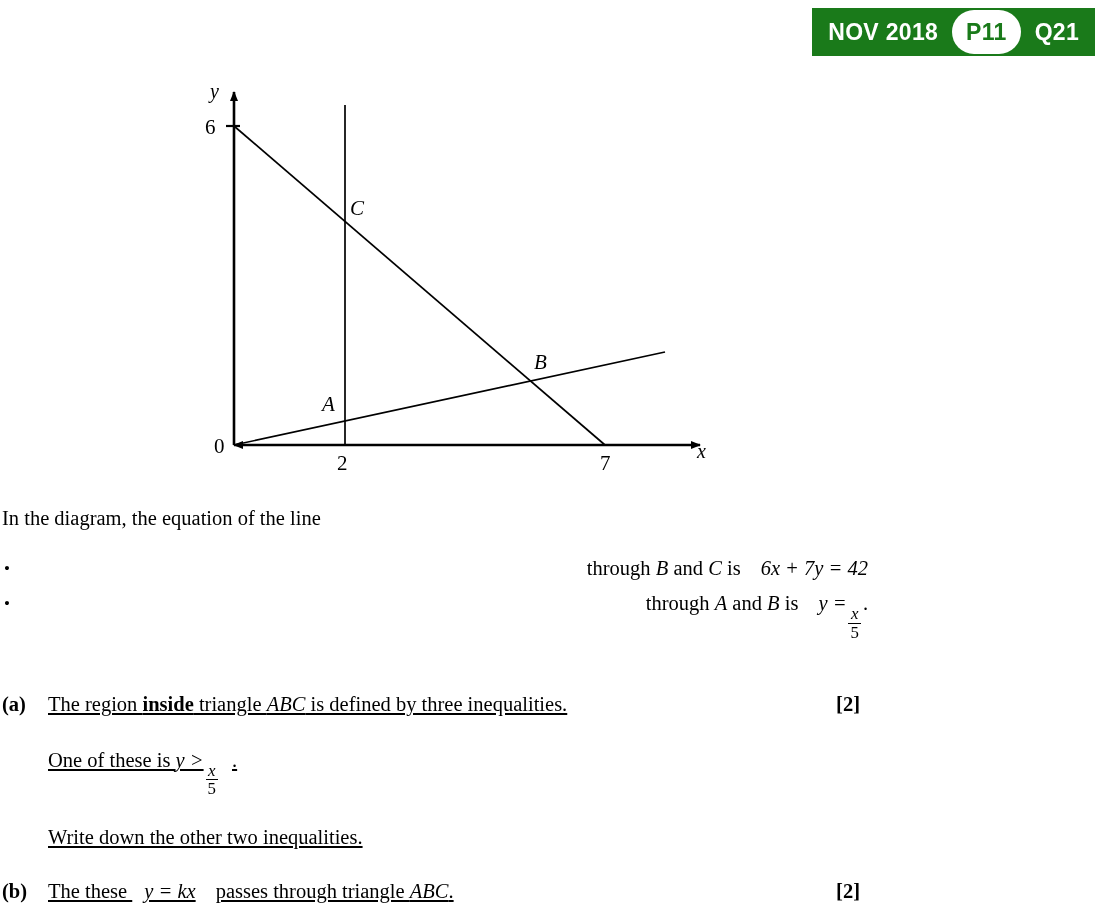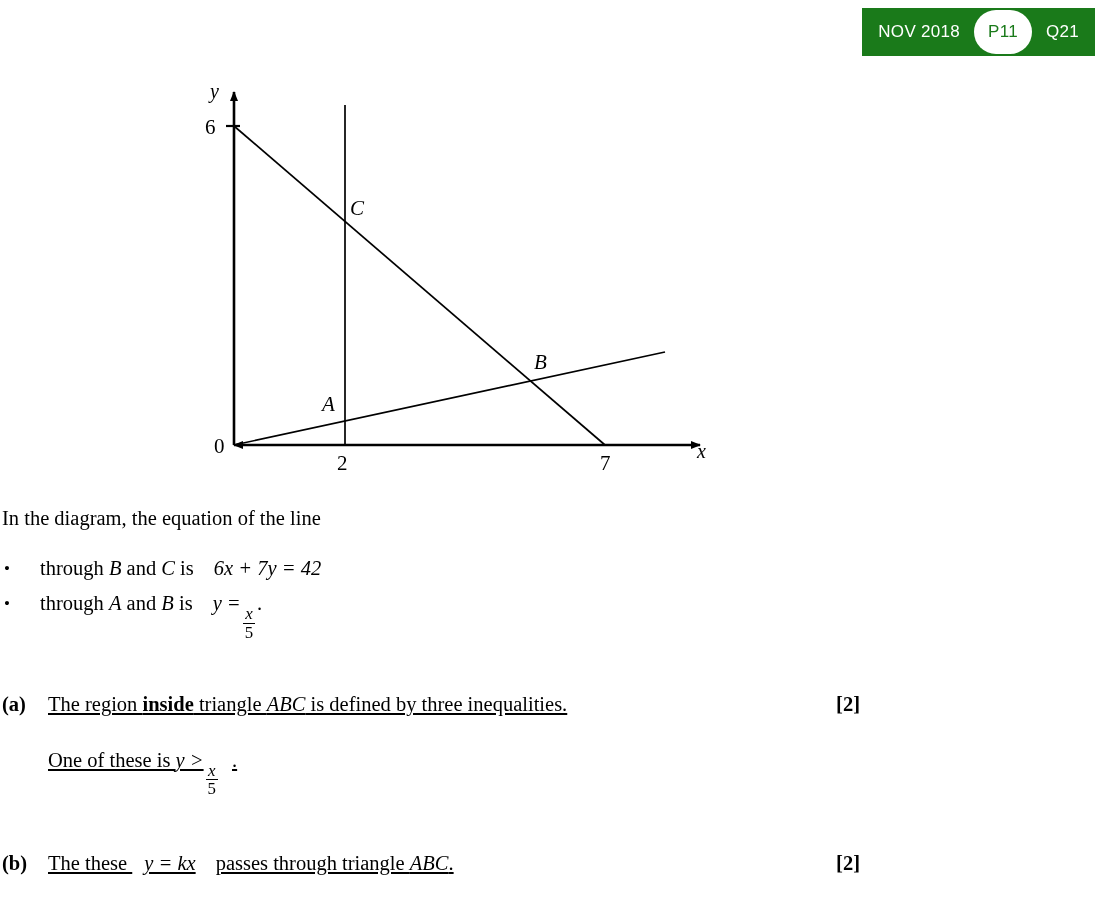--- a/index.html
+++ b/index.html
@@ -26,22 +26,22 @@
     background: #1a7a1a;
     border: 2px solid #1a7a1a;
     height: 48px;
     box-sizing: border-box;
   }
   .badge .seg {
     display: flex;
     align-items: center;
     justify-content: center;
     font-family: "Liberation Sans", sans-serif;
-    font-weight: normal;
-    font-size: 17px;
+    font-weight: bold;
+    font-size: 23px;
     padding: 0 14px;
     color: #ffffff;
     letter-spacing: 0.3px;
   }
   .badge .seg.white {
     background: #ffffff;
     color: #1a7a1a;
     border-radius: 22px;
   }
 
@@ -73,20 +73,21 @@
   }
   .bullet-dot {
     width: 36px;
     text-align: left;
     padding-left: 4px;
     font-size: 17px;
     line-height: 1.6;
   }
   .bullet-text {
     flex: 1;
+    text-align: right;
   }
   .gap-s { display: inline-block; width: 12px; }
   .gap-m { display: inline-block; width: 20px; }
 
   i.m, em.m { font-family: "Liberation Serif", serif; font-style: italic; }
 
   
   .frac {
     display: inline-flex;
     flex-direction: column;
@@ -196,20 +197,21 @@
       <div>
         <span>The region </span><b>inside</b><span> triangle </span><i class="m">ABC</i><span> is defined by three inequalities.</span>
       </div>
       <div class="sub-line">
         <span>One of these is </span><i class="m">y &gt;</i><span class="frac">
             <span class="num"><i class="m">x</i></span>
             <span class="den">5</span>
           </span><span class="gap-s"></span><span>.</span>
       </div>
       <div class="sub-line" style="margin-top:26px;">
+        <span>Write down the other two inequalities.</span>
         <span class="marks" style="top:0; right:8px;">[2]</span>
       </div>
     </div>
   </div>
 
   <div class="part" style="margin-top:26px;">
     <div class="part-label">(b)</div>
     <div class="part-body">
       <div>
         <span>The these </span><span class="gap-s"></span><i class="m">y = kx</i><span class="gap-m"></span><span>passes through triangle </span><i class="m">ABC</i><span>.</span>

